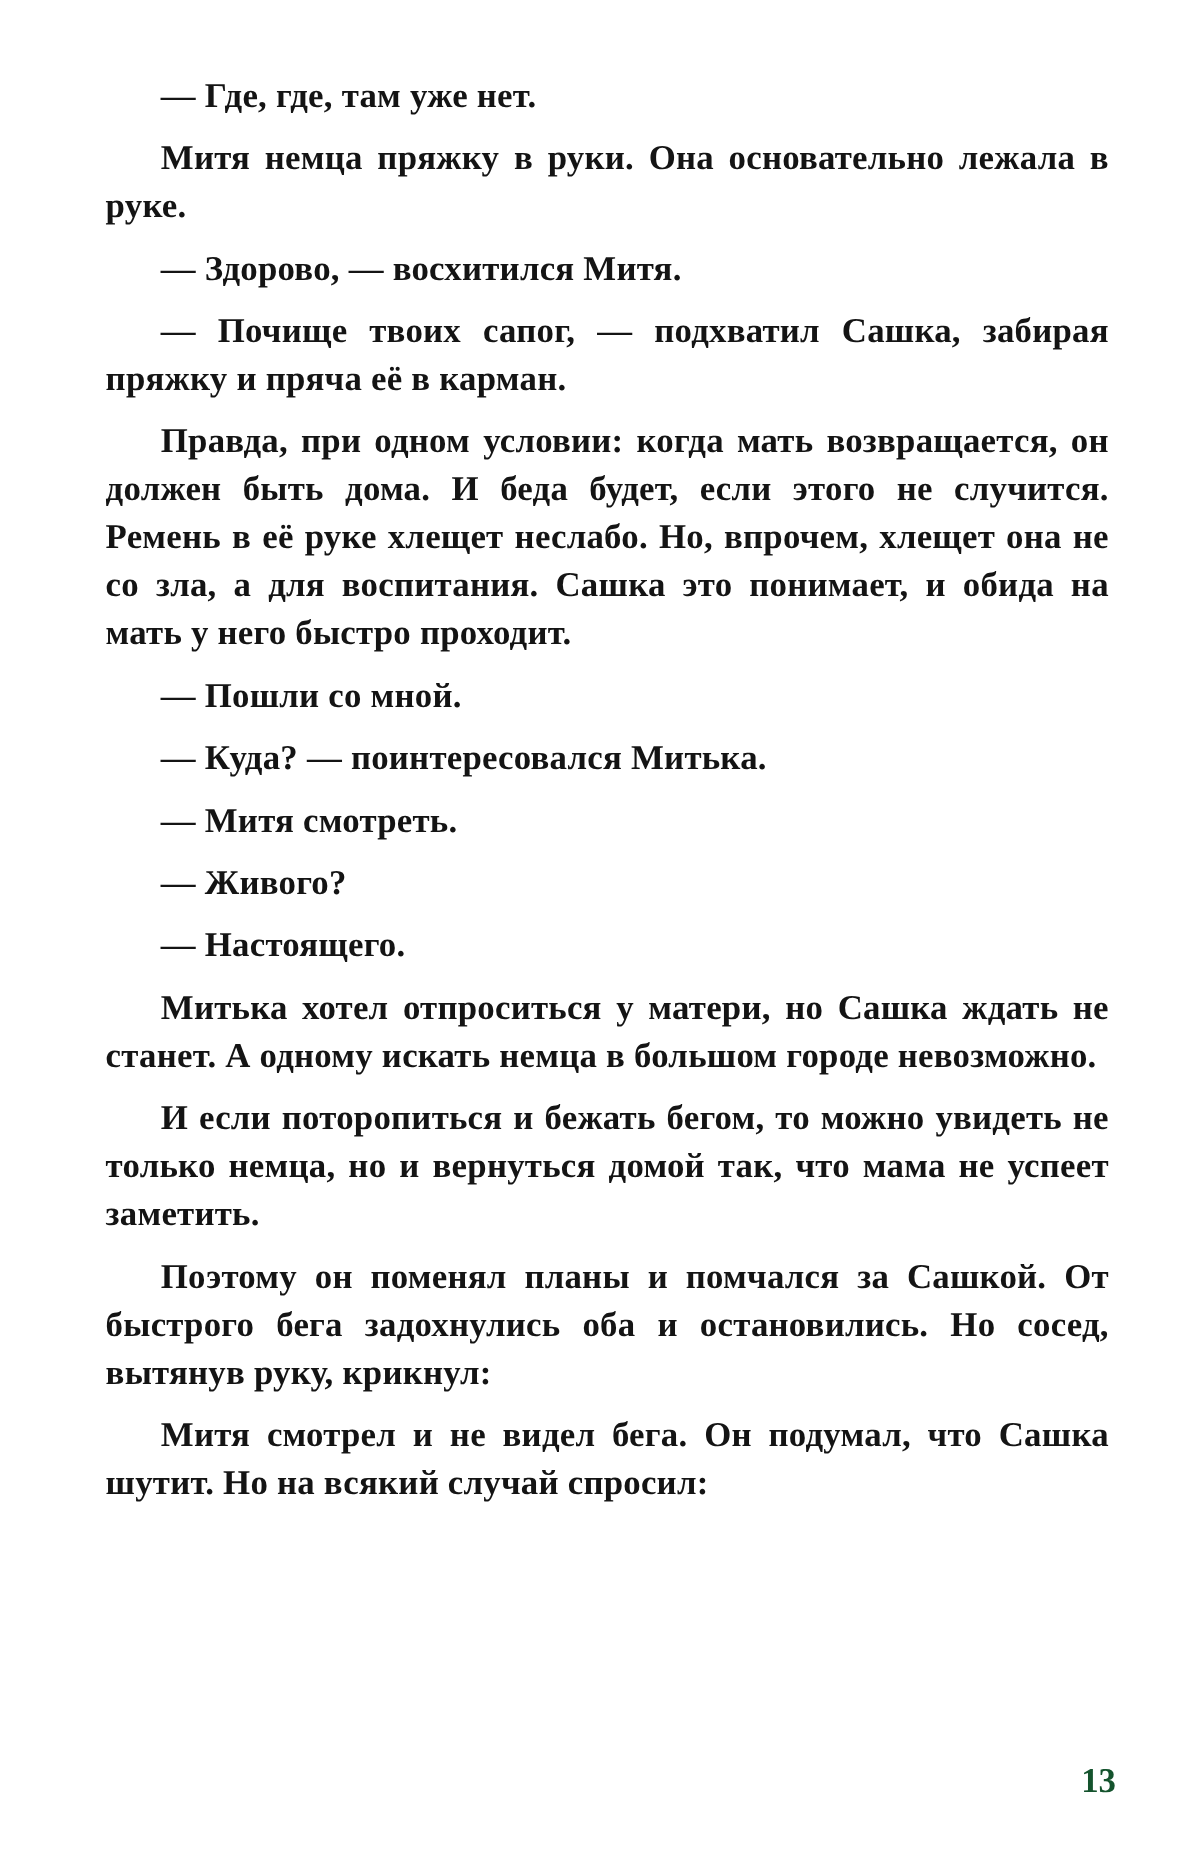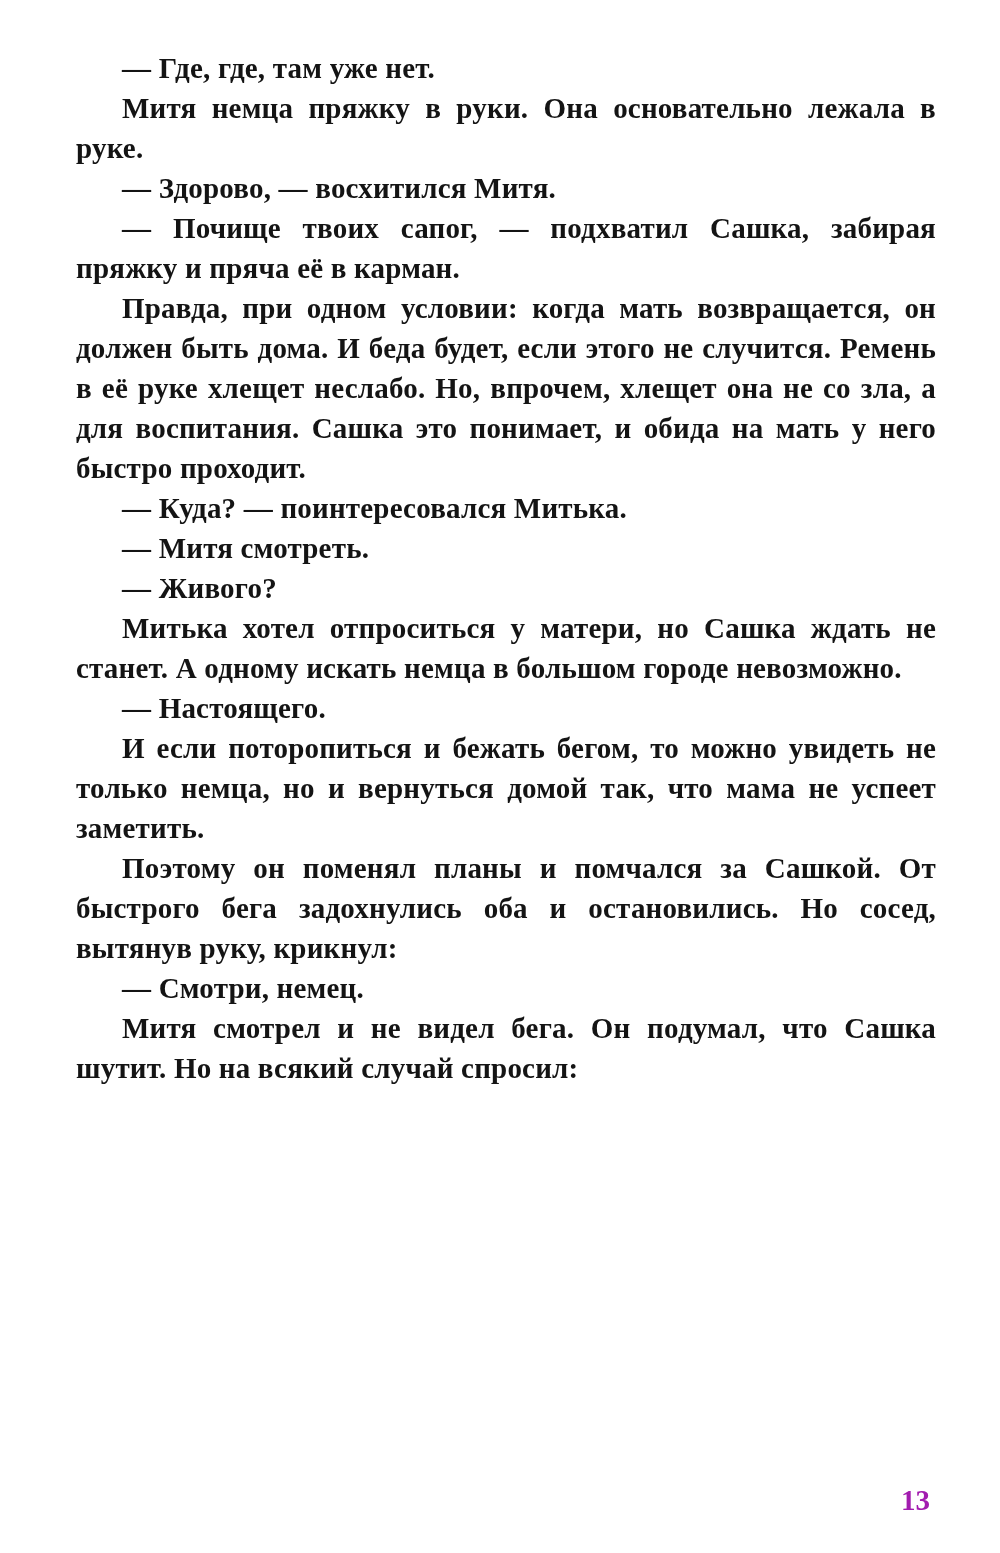--- a/index.html
+++ b/index.html
@@ -20,49 +20,49 @@
   .text-block {
     position: absolute;
     top: 48px;
     left: 76px;
     width: 860px;
     font-size: 29px;
     line-height: 40px;
     text-align: justify;
   }
   .text-block p {
-    margin: 0;
+    margin: 12px;
     padding: 0;
     text-indent: 46px;
     font-weight: 600;
     letter-spacing: 0.2px;
   }
   .page-number {
     position: absolute;
     right: 70px;
-    bottom: 36px;
+    bottom: 52px;
     font-size: 29px;
     font-weight: 600;
-    color: #a21caf;
+    color: #14532d;
   }
 </style>
 </head>
 <body>
 
 <div class="page">
   <div class="text-block" id="paragraphs-container">
       <p>— Где, где, там уже нет.</p>
       <p>Митя немца пряжку в руки. Она основательно лежала в руке.</p>
       <p>— Здорово, — восхитился Митя.</p>
       <p>— Почище твоих сапог, — подхватил Сашка, забирая пряжку и пряча её в карман.</p>
       <p>Правда, при одном условии: когда мать возвращается, он должен быть дома. И беда будет, если этого не случится. Ремень в её руке хлещет неслабо. Но, впрочем, хлещет она не со зла, а для воспитания. Сашка это понимает, и обида на мать у него быстро проходит.</p>
+      <p>— Пошли со мной.</p>
       <p>— Куда? — поинтересовался Митька.</p>
       <p>— Митя смотреть.</p>
       <p>— Живого?</p>
+      <p>— Настоящего.</p>
       <p>Митька хотел отпроситься у матери, но Сашка ждать не станет. А одному искать немца в большом городе невозможно.</p>
-      <p>— Настоящего.</p>
       <p>И если поторопиться и бежать бегом, то можно увидеть не только немца, но и вернуться домой так, что мама не успеет заметить.</p>
       <p>Поэтому он поменял планы и помчался за Сашкой. От быстрого бега задохнулись оба и остановились. Но сосед, вытянув руку, крикнул:</p>
-      <p>— Смотри, немец.</p>
       <p>Митя смотрел и не видел бега. Он подумал, что Сашка шутит. Но на всякий случай спросил:</p>
     </div>
   <div class="page-number">13</div>
 </div>
 
 </body></html>

